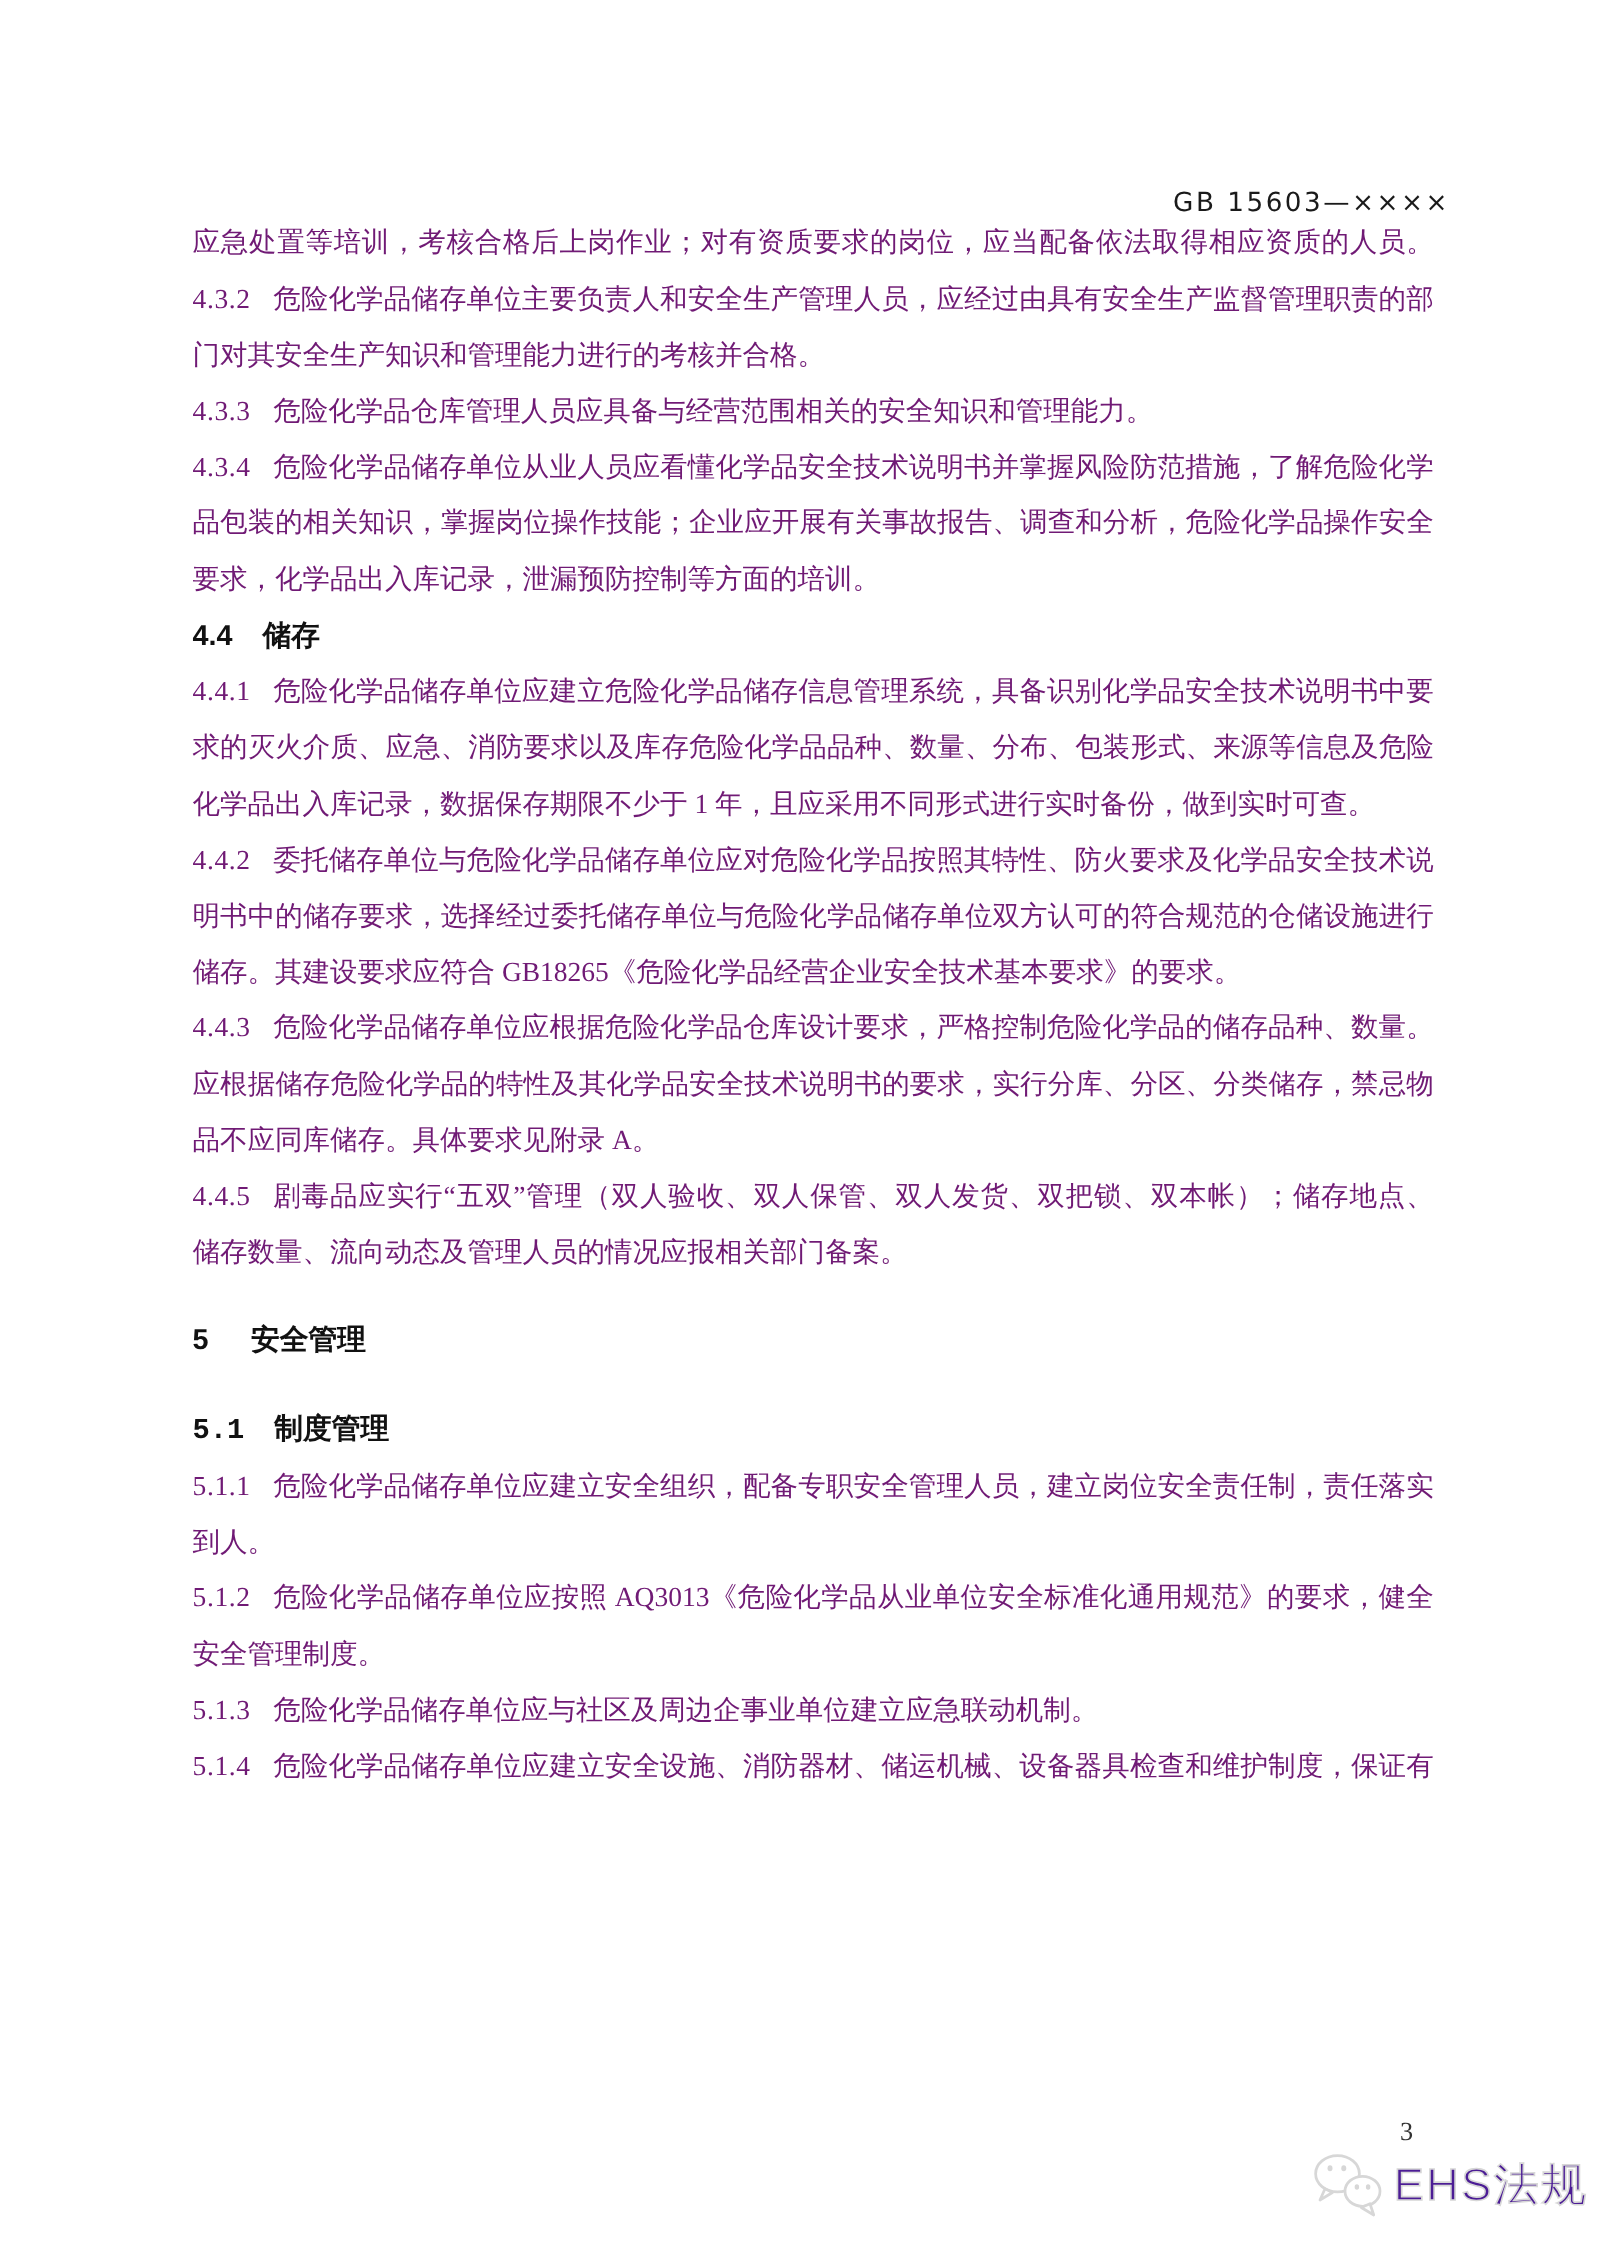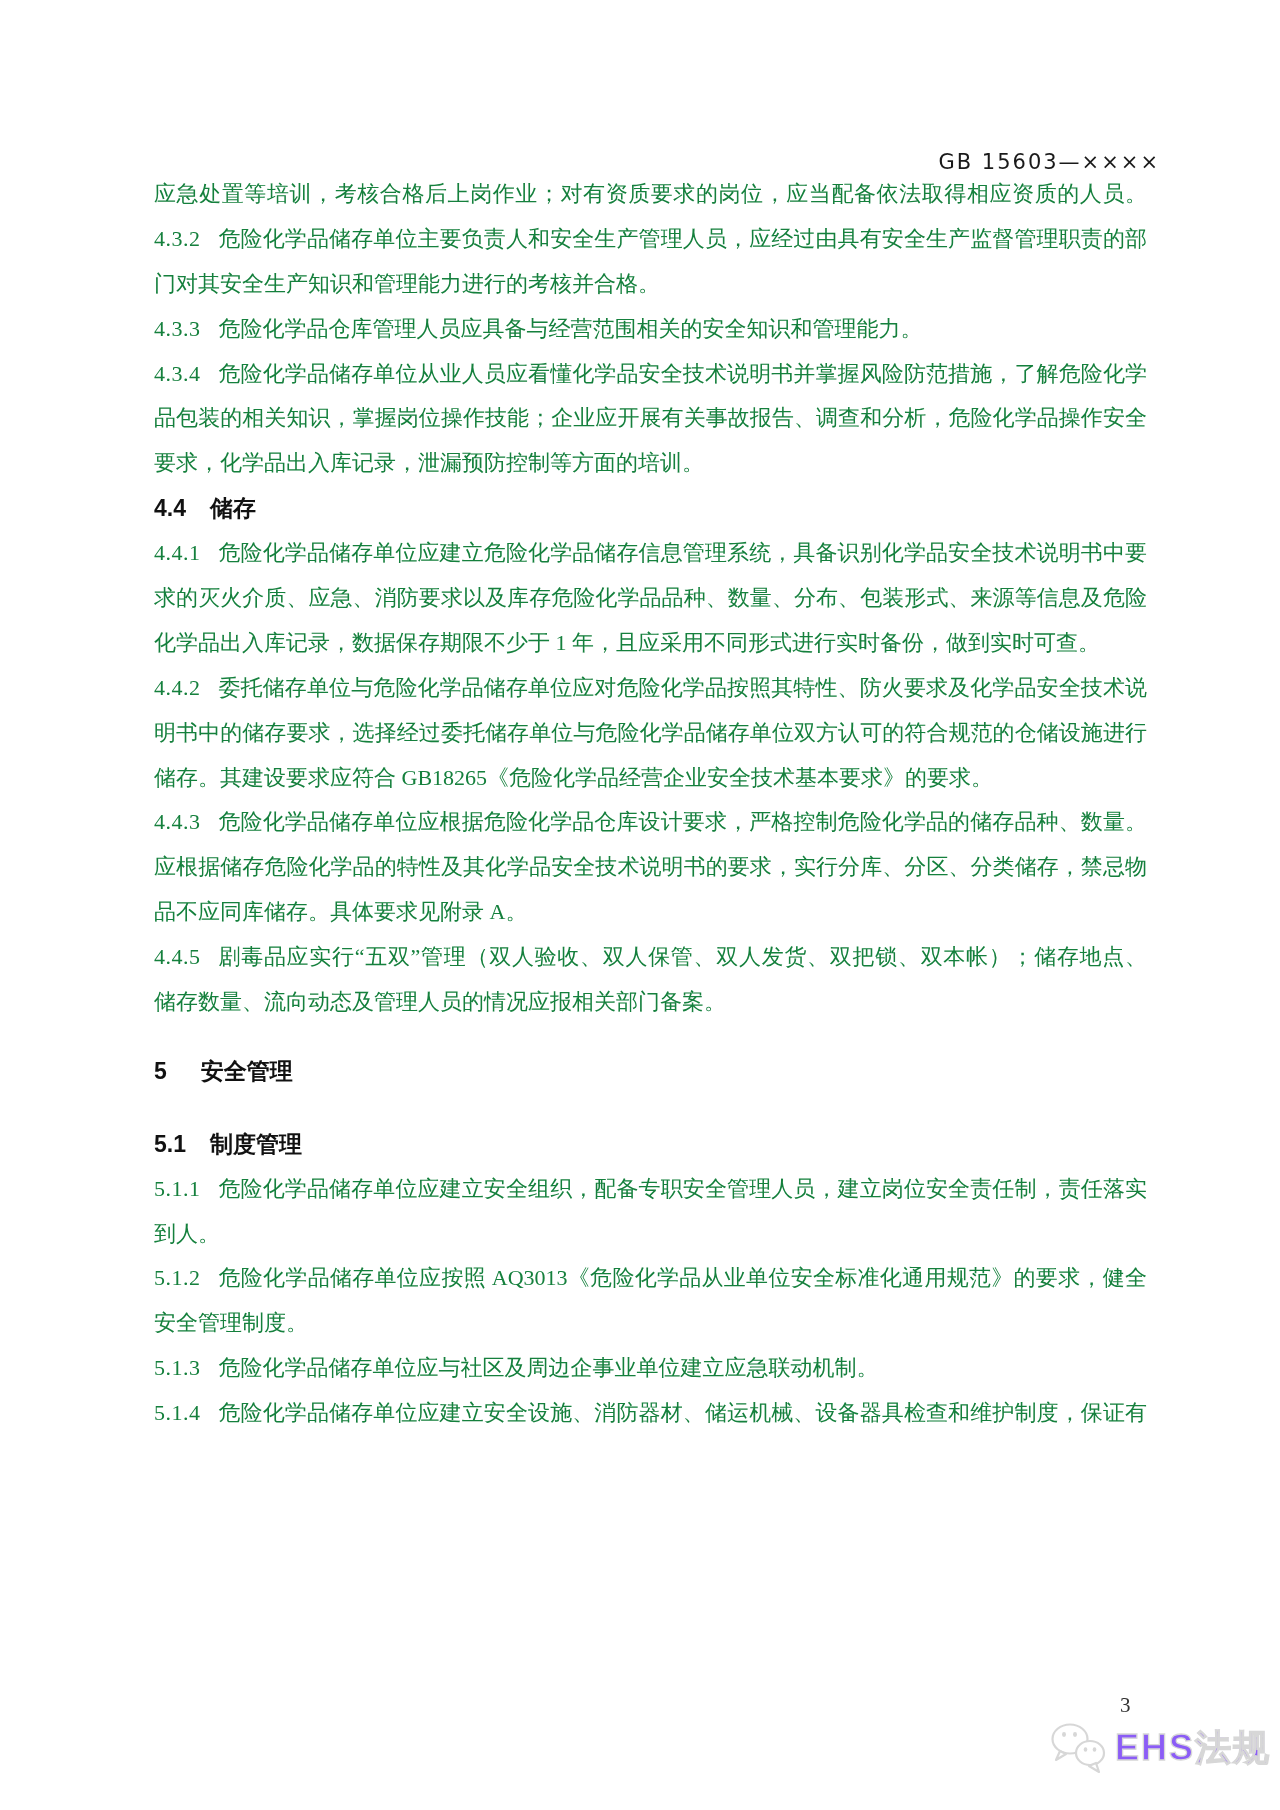--- a/index.html
+++ b/index.html
@@ -30,21 +30,21 @@
     top: 172px;
     width: 993px;
   }
 
   .row {
     display: flex;
     line-height: 44.9px;
     height: 44.9px;
     overflow: hidden;
     font-size: 22px;
-    color: #15803d;
+    color: #701a75;
   }
   .row .num {
     white-space: pre;
     margin-right: 18px;
     flex: 0 0 auto;
     letter-spacing: 0.5px;
   }
   .row .txt {
     flex: 1 1 auto;
     min-width: 0;
@@ -58,45 +58,45 @@
   
   .row.h1, .row.h2 {
     font-family: "Liberation Sans", "DejaVu Sans", sans-serif;
     font-weight: bold;
     font-size: 23px;
     color: #111111;
   }
   .row.h1 .num { margin-right: 34px; letter-spacing: 0; }
   .row.h2 .num { margin-right: 24px; letter-spacing: 0; }
   .row.sp-lg { margin-top: 24px; }
-  .row.sp-xl { margin-top: 28px; }
+  .row.sp-xl { margin-top: 28px; font-family: Liberation Mono, monospace; }
 
   .page-number {
     position: absolute;
     left: 1120px;
     top: 1693px;
     font-size: 21px;
     color: #333333;
   }
 
   .watermark {
     position: absolute;
     left: 1048px;
     top: 1720px;
     display: flex;
     align-items: center;
     gap: 5px;
     pointer-events: none;
   }
   .watermark-label {
     font-family: "Liberation Sans", "DejaVu Sans", sans-serif;
-    font-weight: bold;
+    font-weight: normal;
     font-size: 36px;
     letter-spacing: 2px;
-    color: #8b5cf6;
+    color: #4c1d95;
     -webkit-text-stroke: 1.3px #d7d7d7;
     text-shadow: 1px 1px 0 #ffffff;
     white-space: nowrap;
   }
   .wechat-icon { display: block; }
 </style>
 </head>
 <body>
 
 <div class="page">

